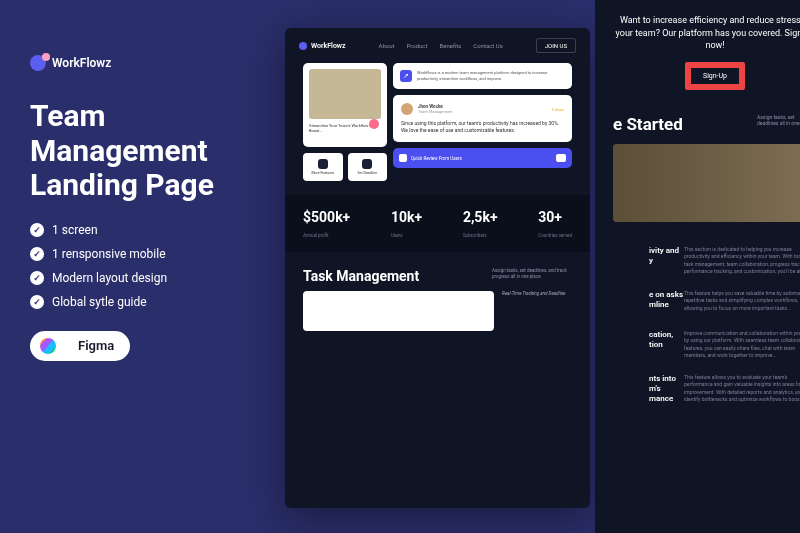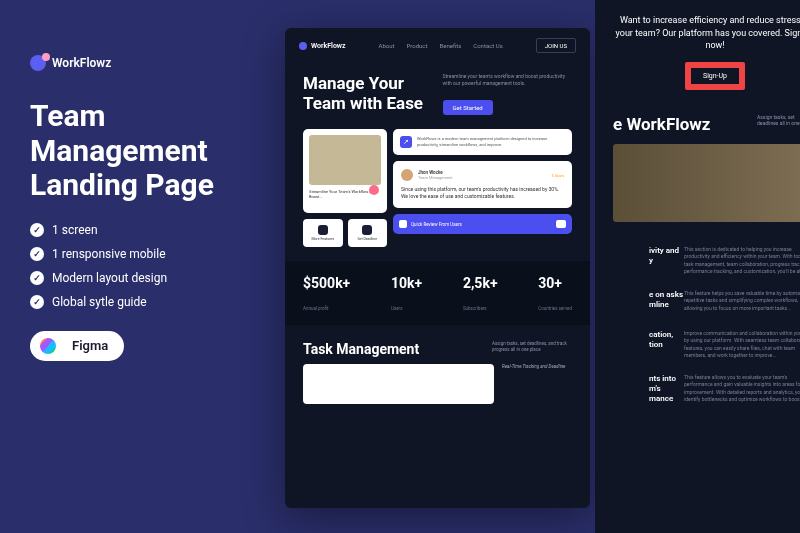--- a/index.html
+++ b/index.html
@@ -6,21 +6,21 @@
 body{background:#2a2e6a;font-family:-apple-system,BlinkMacSystemFont,'Segoe UI',Roboto,sans-serif;width:800px;height:533px;overflow:hidden;position:relative;color:#fff;}
 .left-panel{position:absolute;left:30px;top:55px;width:230px;}
 .brand{display:flex;align-items:center;gap:6px;margin-bottom:18px;}
 .brand-icon{width:16px;height:16px;background:#5b5fef;border-radius:50%;position:relative;}
 .brand-icon::after{content:'';position:absolute;width:8px;height:8px;background:#ff9ec5;border-radius:50%;top:-2px;right:-4px;}
 .brand-text{font-size:12px;font-weight:600;}
 .title{font-size:30px;font-weight:700;line-height:1.15;margin-bottom:20px;margin-top:28px;}
 .feature-list{list-style:none;margin-bottom:22px;}
 .feature-list li{display:flex;align-items:center;gap:8px;font-size:12px;margin-bottom:10px;}
 .check-icon{width:14px;height:14px;background:#fff;border-radius:50%;display:flex;align-items:center;justify-content:center;color:#2a2e6a;font-size:9px;font-weight:700;}
-.figma-btn{display:inline-flex;align-items:center;gap:16px;background:#fff;color:#1a1a2e;padding:7px 16px 7px 10px;border-radius:20px;font-size:13px;font-weight:600;}
+.figma-btn{display:inline-flex;align-items:center;gap:22px;background:#fff;color:#1a1a2e;padding:7px 16px 7px 10px;border-radius:20px;font-size:13px;font-weight:600;}
 .figma-icon{width:16px;height:16px;border-radius:50%;background:linear-gradient(135deg,#ff7262 25%,#a259ff 25%,#a259ff 50%,#1abcfe 50%,#1abcfe 75%,#0acf83 75%);}
 .mock1{position:absolute;left:285px;top:28px;width:305px;height:480px;background:#0f1524;border-radius:6px;overflow:hidden;box-shadow:0 10px 40px rgba(0,0,0,0.4);}
 .m1-header{display:flex;align-items:center;justify-content:space-between;padding:10px 14px;}
 .m1-logo{display:flex;align-items:center;gap:4px;font-size:7px;font-weight:600;}
 .m1-logo-icon{width:8px;height:8px;background:#5b5fef;border-radius:50%;}
 .m1-nav{display:flex;gap:12px;font-size:6px;color:#8a8fa8;}
 .m1-join{border:1px solid #3a3f56;padding:3px 8px;font-size:6px;border-radius:2px;}
 .m1-hero{display:flex;padding:10px 18px 14px;gap:10px;}
 .m1-title{font-size:17px;font-weight:700;line-height:1.2;flex:1;}
 .m1-sub{flex:1;}
@@ -47,21 +47,21 @@
 .m1-tm-role{font-size:4px;color:#999;}
 .m1-stars{font-size:4px;color:#ffa500;margin-left:auto;}
 .m1-tm-text{font-size:5px;color:#333;line-height:1.4;}
 .m1-review-card{background:#4b4fef;border-radius:5px;padding:6px;display:flex;align-items:center;justify-content:space-between;}
 .m1-rc-left{display:flex;align-items:center;gap:4px;}
 .m1-rc-icon{width:8px;height:8px;background:#fff;border-radius:2px;}
 .m1-rc-text{font-size:4.5px;}
 .m1-rc-folder{width:10px;height:8px;background:#fff;border-radius:2px;}
 .m1-stats{background:#0a0f1c;padding:14px 18px;display:flex;justify-content:space-between;}
 .m1-stat{text-align:left;}
-.m1-stat-val{font-size:14px;font-weight:700;margin-bottom:15px;}
+.m1-stat-val{font-size:14px;font-weight:700;margin-bottom:8px;}
 .m1-stat-label{font-size:4.5px;color:#6a6f88;}
 .m1-task{padding:16px 18px 0;}
 .m1-task-head{display:flex;justify-content:space-between;margin-bottom:7px;}
 .m1-task-title{font-size:14px;font-weight:700;}
 .m1-task-sub{font-size:4.5px;color:#8a8fa8;width:80px;line-height:1.3;}
 .m1-task-panel{display:flex;gap:8px;}
 .m1-tp-chart{flex:1;background:#fff;border-radius:4px;height:40px;}
 .m1-tp-side{width:70px;}
 .m1-tp-text{font-size:4.5px;color:#a8acb8;line-height:1.3;font-style:italic;}
 .mock2{position:absolute;left:595px;top:0;width:240px;height:533px;background:#0f1524;overflow:hidden;}
@@ -121,27 +121,20 @@
         <span>WorkFlowz</span>
       </div>
     <div class="m1-nav">
       <span>About</span>
       <span>Product</span>
       <span>Benefits</span>
       <span>Contact Us</span>
     </div>
     <div class="m1-join">JOIN US</div>
   </div>
-  <div class="m1-hero">
-    <div class="m1-title">Manage Your Team with Ease</div>
-    <div class="m1-sub">
-      <div class="m1-sub-text">Streamline your team's workflow and boost productivity with our powerful management tools.</div>
-      <div class="m1-cta">Get Started</div>
-    </div>
-  </div>
   <div class="m1-cards">
     <div class="m1-col1">
       <div class="m1-img-card">
         <div class="m1-img-placeholder"></div>
         <div class="m1-img-text">Streamline Your Team's Workflow and Boost...</div>
         <div class="m1-pink-dot"></div>
       </div>
       <div class="m1-two-cards">
         <div class="m1-small-card">
             <div class="m1-sc-icon"></div>
@@ -210,21 +203,21 @@
   </div>
 </div>
 
 <div class="mock2">
   <div class="m2-cta-section">
     <div class="m2-cta-text">Want to increase efficiency and reduce stress in your team? Our platform has you covered. Sign up now!</div>
     <div class="m2-signup">Sign-Up</div>
   </div>
   <div class="m2-benefits">
     <div class="m2-b-head">
-      <div class="m2-b-title">e WorkFlowz</div>
+      <div class="m2-b-title">e Started</div>
       <div class="m2-b-sub">Assign tasks, set deadlines all in one place</div>
     </div>
     <div class="m2-b-img"></div>
   </div>
   <div class="m2-feature-block m2-split">
     <div class="m2-split-left">
         <div class="m2-fb-title">ivity and y</div>
       </div>
     <div class="m2-split-right">
         <div class="m2-fb-text">This section is dedicated to helping you increase productivity and efficiency within your team. With tools for task management, team collaboration, progress tracking, performance tracking, and customization, you'll be able to...</div>

